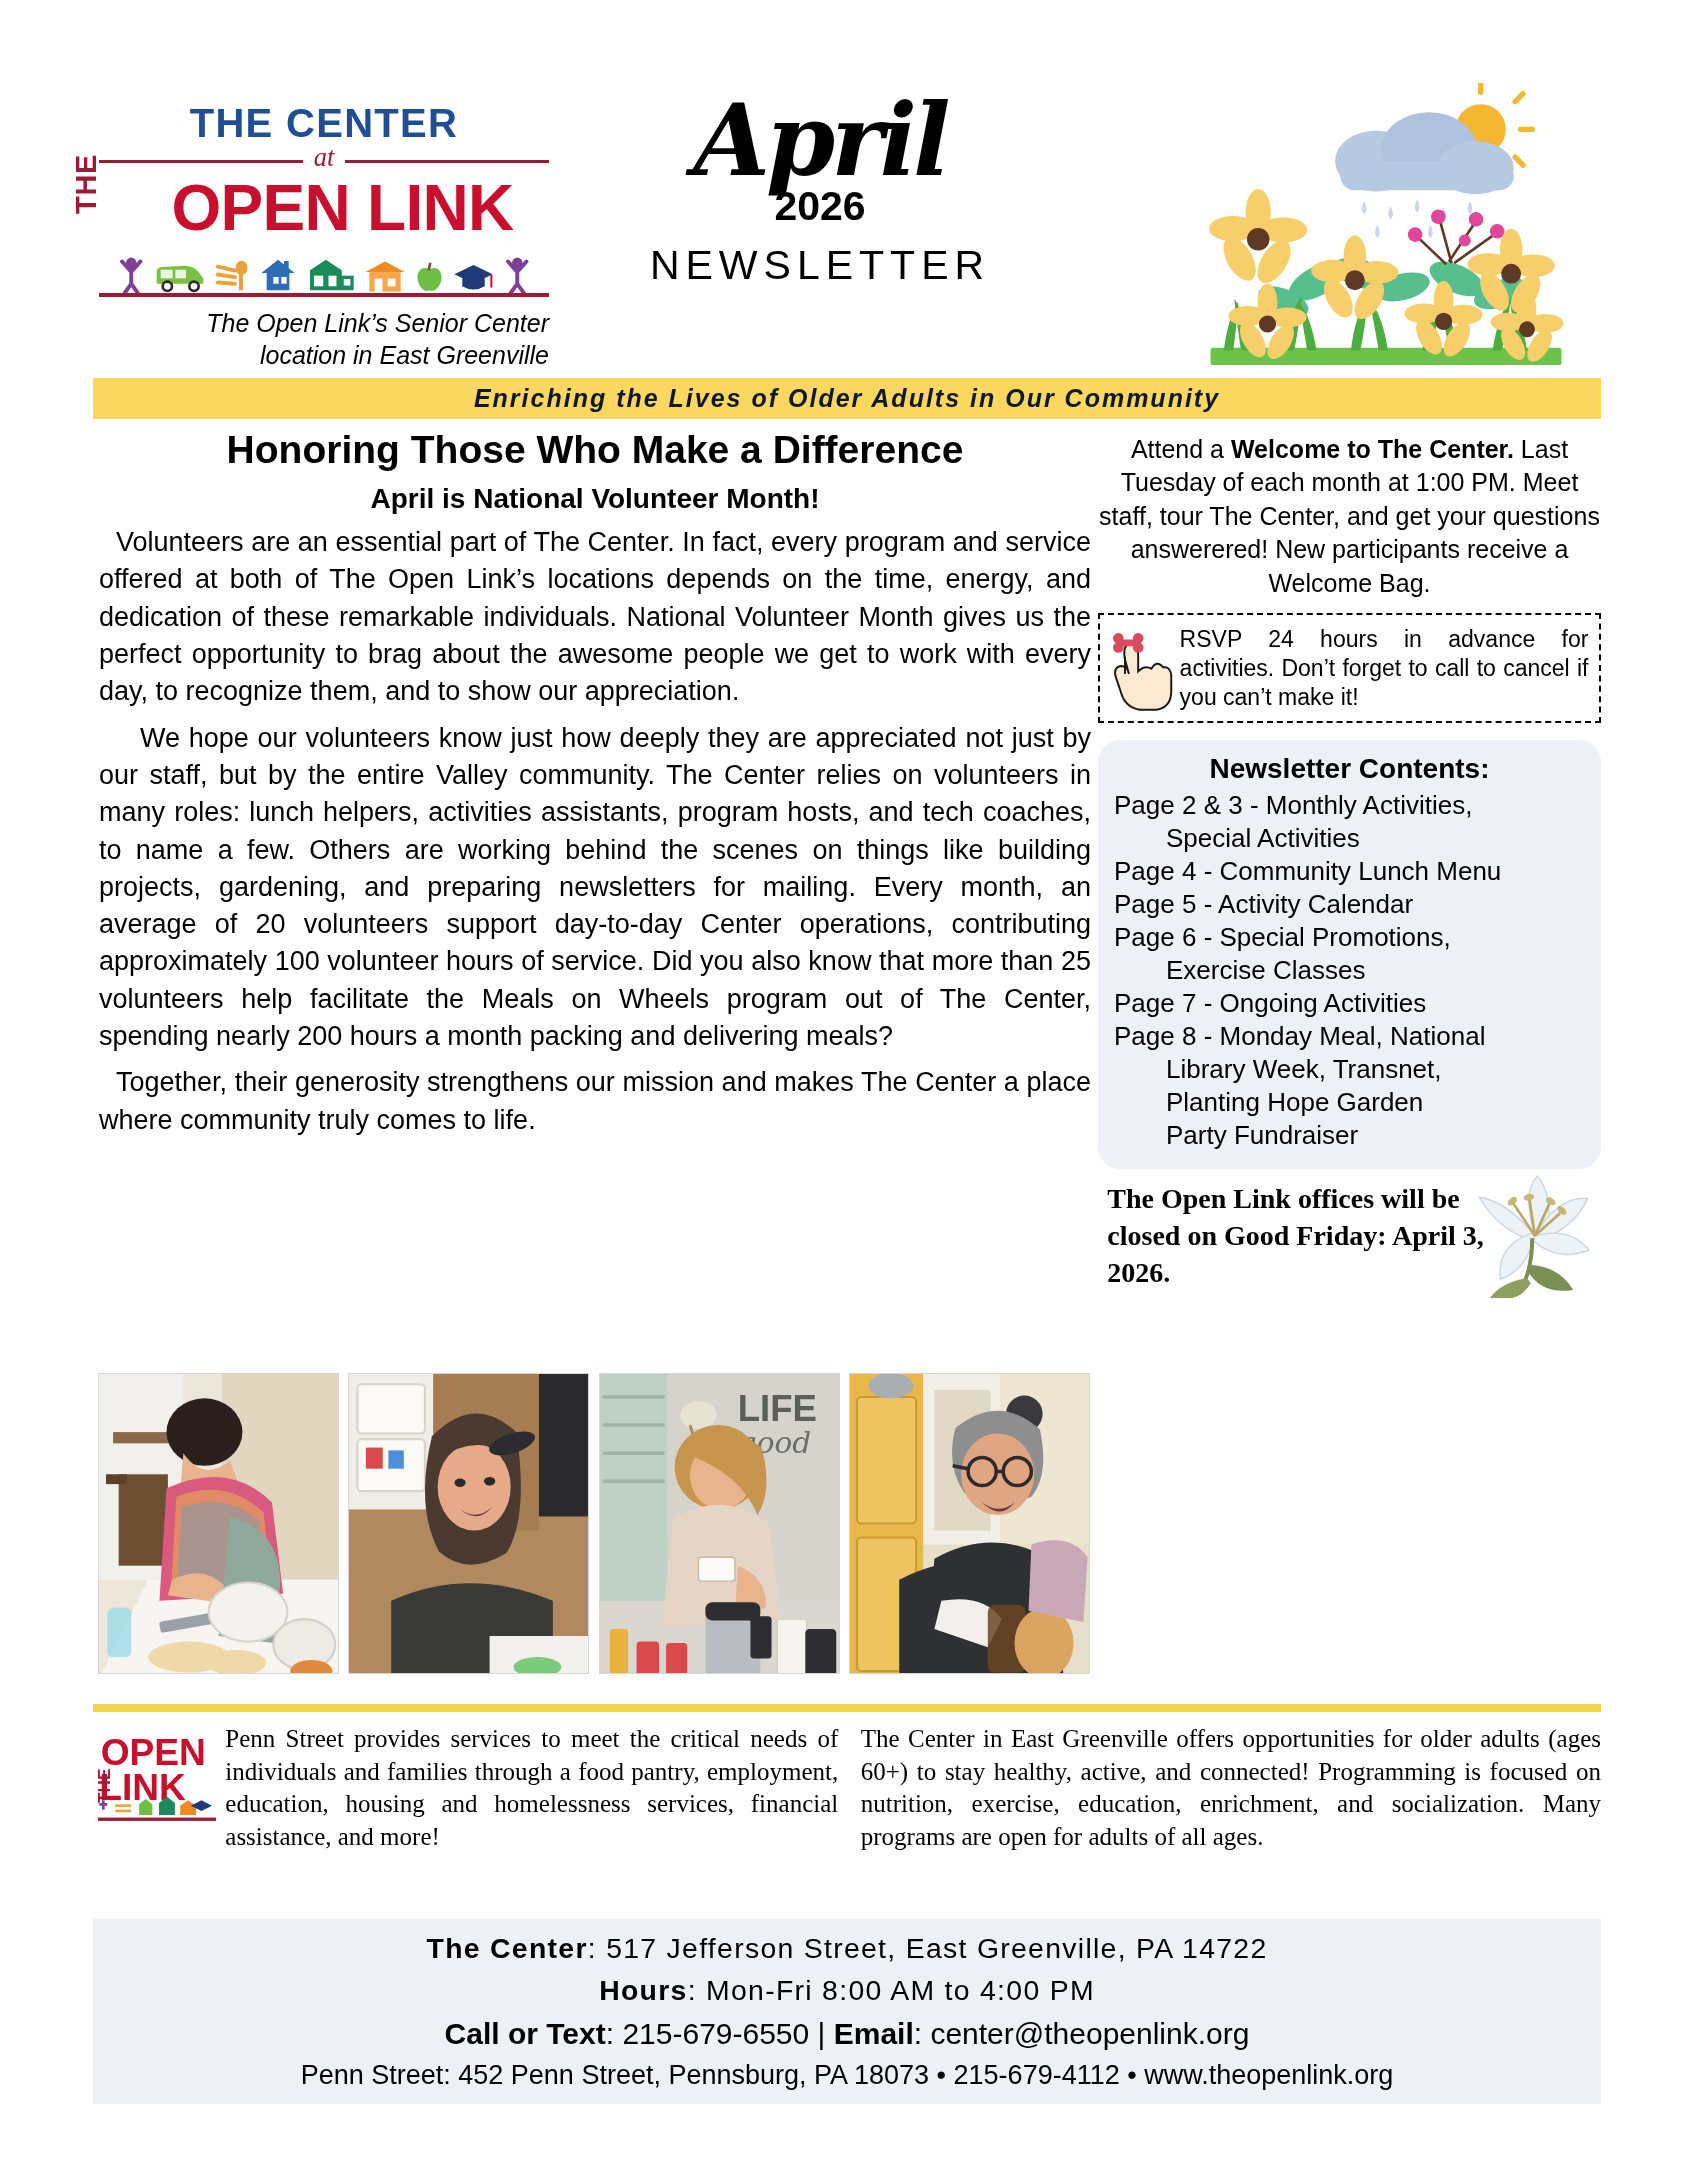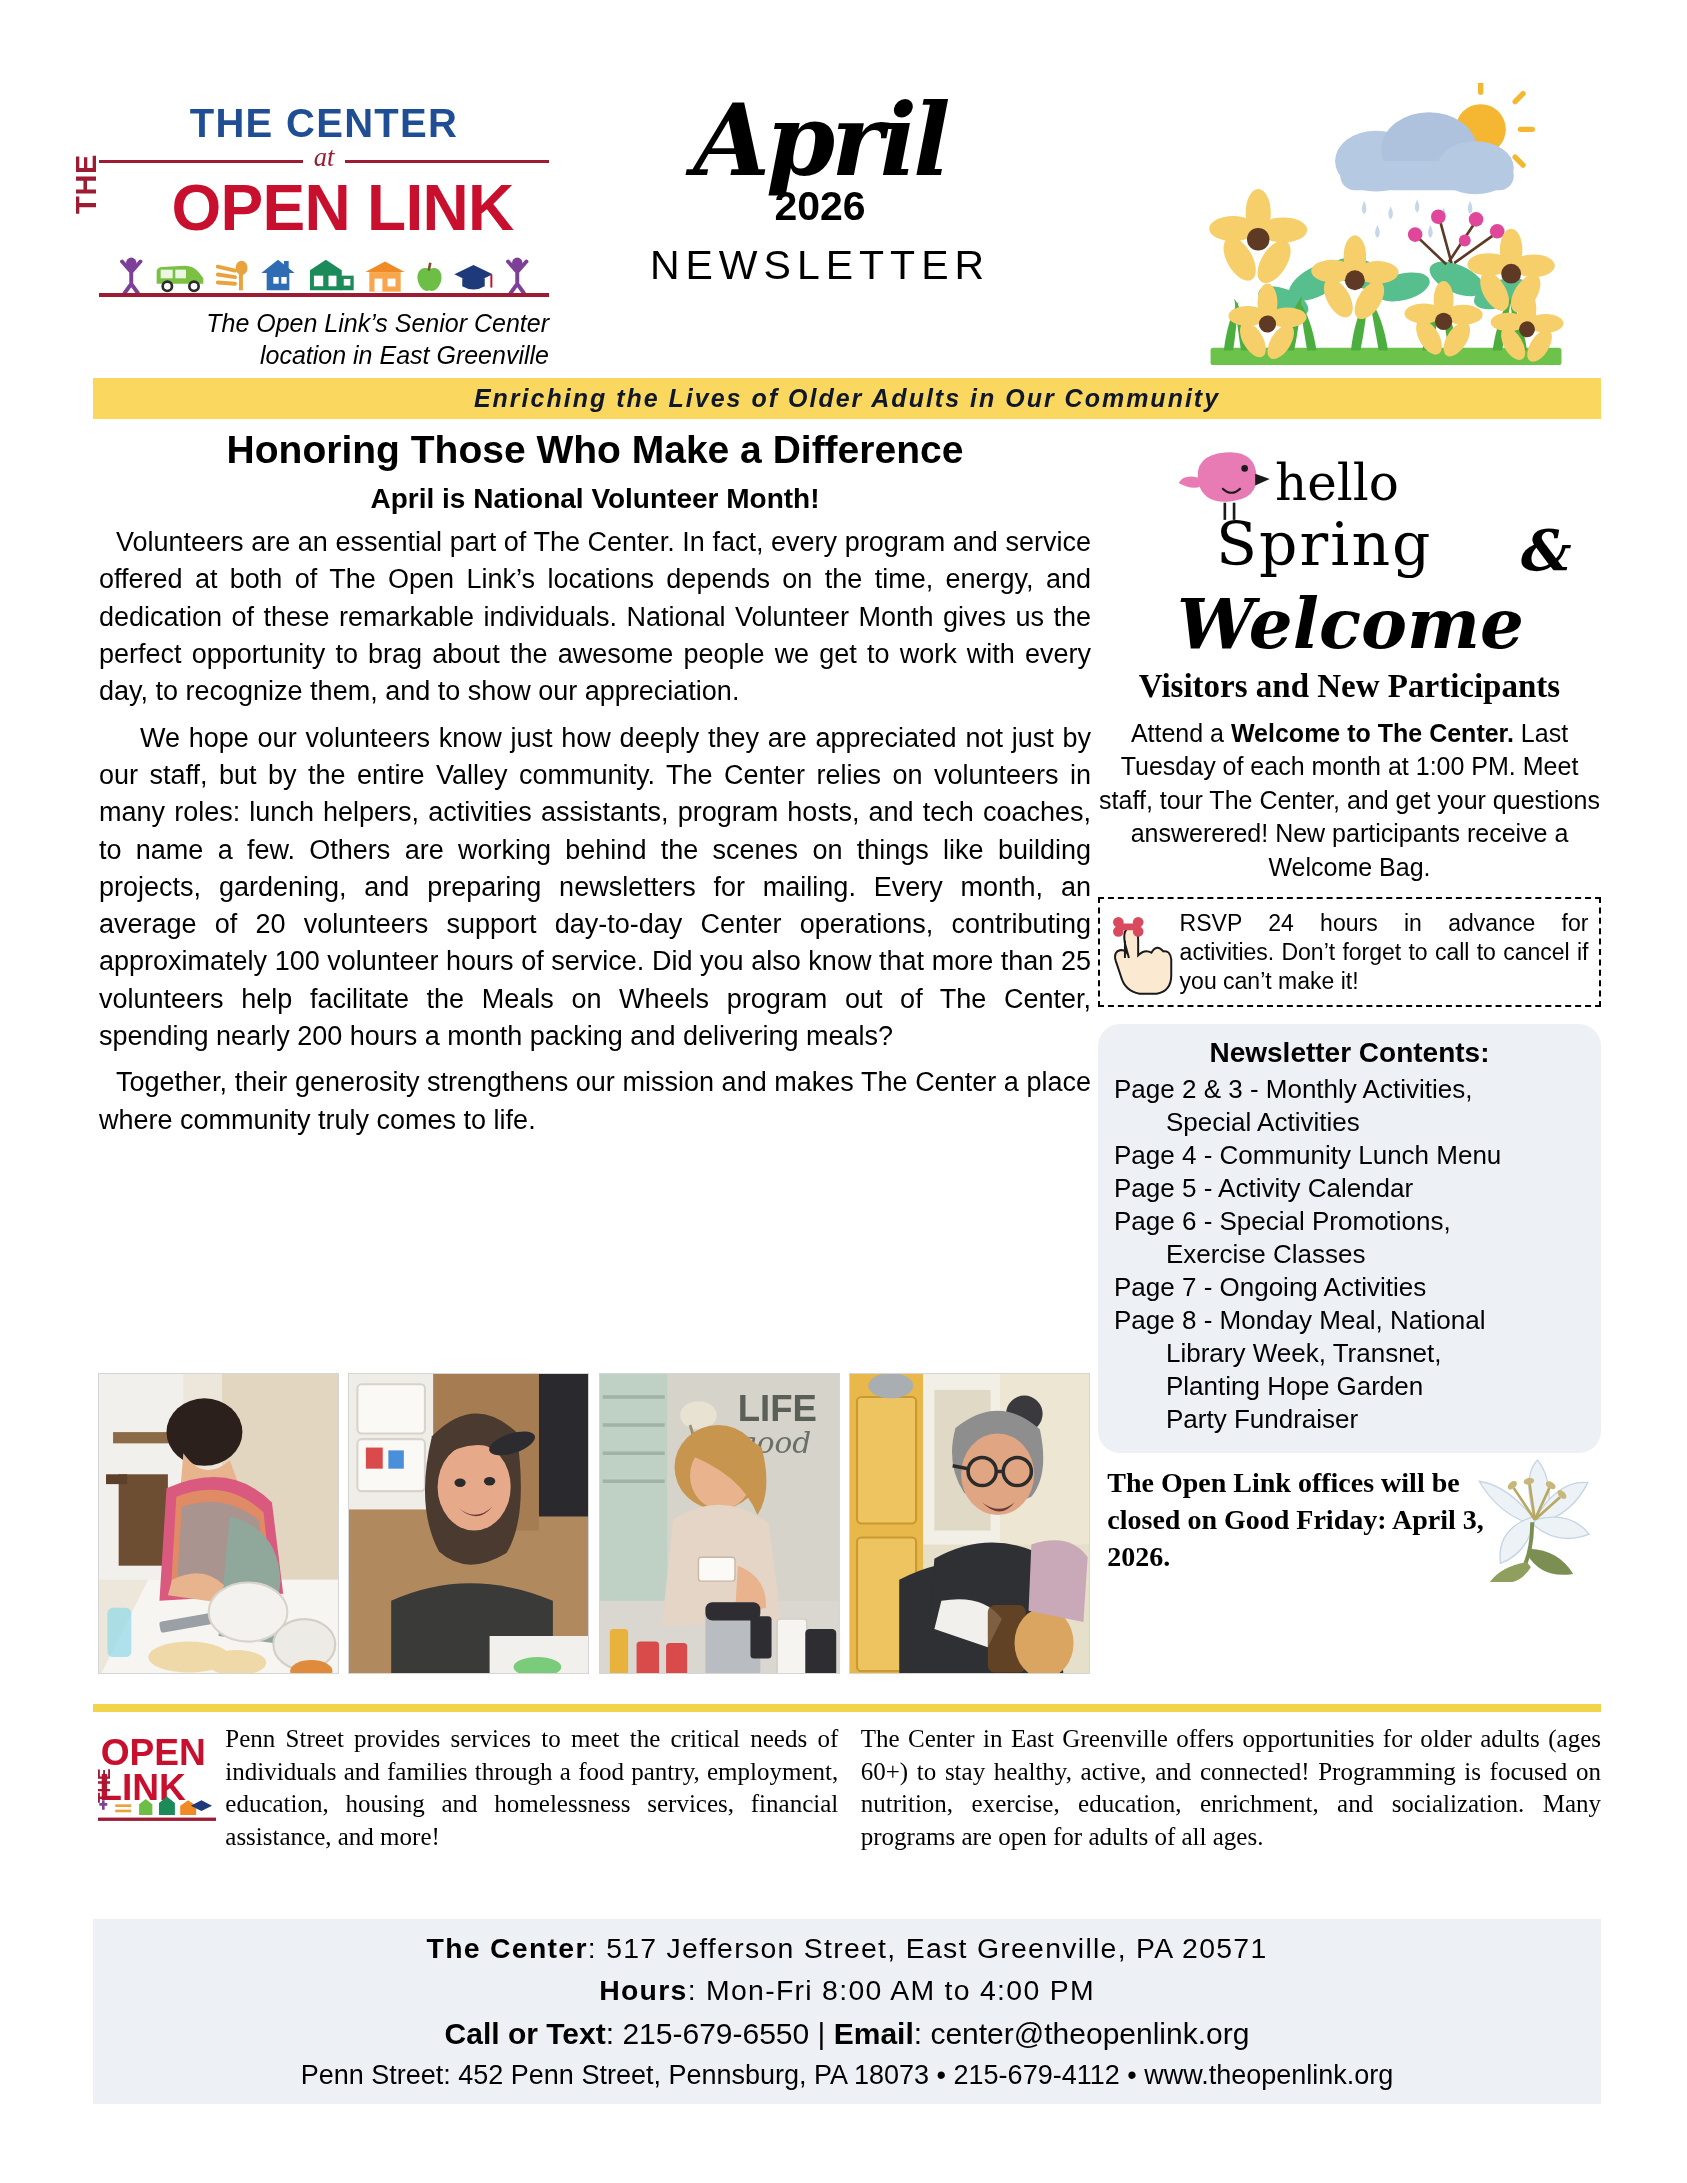--- a/index.html
+++ b/index.html
@@ -409,36 +409,20 @@
         <path d="M130 330 q60 -10 86 26 l-20 40 l-76 -26 Z" fill="#F2F0EC"></path>
         <rect x="196" y="336" width="54" height="96" rx="10" fill="#6B4523" opacity=".85"></rect>
         <ellipse cx="276" cy="390" rx="42" ry="50" fill="#D9A560"></ellipse>
         <path d="M258 250 q54 -18 80 18 l-6 92 l-78 -16 Z" fill="#C9A8B8"></path>
       </svg>
     </div>
   </div>
 
   <div class="right-col">
 
-    <div class="hello-art">
-      <svg width="99" height="99" viewBox="0 0 150 150" style="position:absolute;left:78px;top:12px;">
-        <path d="M34 62 q-8 -42 40 -46 q46 -4 48 36 q2 34 -40 38 q-40 4 -48 -28 Z" fill="#E87BB4"></path>
-        <path d="M34 54 q-22 -6 -30 8 q18 10 32 6 Z" fill="#E87BB4"></path>
-        <path d="M120 48 l22 8 l-22 10 Z" fill="#1A1A1A"></path>
-        <circle cx="104" cy="40" r="5" fill="#1A1A1A"></circle>
-        <path d="M70 70 q14 14 28 0" stroke="#1A1A1A" stroke-width="3" fill="none"></path>
-        <path d="M74 92 L74 118" stroke="#1A1A1A" stroke-width="4"></path>
-        <path d="M88 92 L88 118" stroke="#1A1A1A" stroke-width="4"></path>
-      </svg>
-      <div class="hello-word">hello</div>
-      <div class="spring-word">Spring</div>
-      <div class="amp-word">&amp;</div>
-      <div class="welcome-word">Welcome</div>
-      <div class="visitors-line">Visitors and New Participants</div>
-    </div>
 
     <div class="welcome-text">
       <span>Attend a </span><b>Welcome to The Center.</b><span> Last Tuesday of each month at 1:00 PM. Meet staff, tour The Center, and get your questions answerered! New participants receive a Welcome Bag.</span>
     </div>
 
     <div class="rsvp-box">
       <svg width="69" height="86" viewBox="0 0 104 130">
         <path d="M30 52 q-4 -22 8 -24 q12 -2 12 20 l0 22 q10 -10 20 -4 q8 -14 18 -2 q10 -2 12 12 l0 24 q0 24 -22 28 l-26 0 q-22 -4 -28 -26 l-8 -24 q-4 -14 8 -16 q10 0 12 12 Z" fill="#FBE9D2" stroke="#1A1A1A" stroke-width="3"></path>
         <path d="M30 48 L30 74" stroke="#1A1A1A" stroke-width="3"></path>
         <rect x="24" y="22" width="22" height="10" rx="3" fill="#D94A5E"></rect>
@@ -514,21 +498,21 @@
       </svg>
       <div class="bcol-text">Penn Street provides services to meet the critical needs of individuals and families through a food pantry, employment, education, housing and homelessness services, financial  assistance, and more!</div>
     </div>
     <div class="bcol">
       <div class="bcol-text">The Center in East Greenville offers opportunities for older adults (ages 60+) to stay healthy, active, and connected! Programming is focused on nutrition, exercise, education, enrichment, and socialization. Many programs are open for adults of all ages.</div>
     </div>
   </div>
 
   <div class="footer">
     <div class="f1">
-      <b>The Center</b><span>: 517 Jefferson Street, East Greenville, PA 20571</span>
+      <b>The Center</b><span>: 517 Jefferson Street, East Greenville, PA 14722</span>
     </div>
     <div class="f2">
       <b>Hours</b><span>: Mon-Fri 8:00 AM to 4:00 PM</span>
     </div>
     <div class="f3">
       <b>Call or Text</b><span>: 215-679-6550  |  </span><b>Email</b><span>: center@theopenlink.org</span>
     </div>
     <div class="f4">Penn Street: 452 Penn Street, Pennsburg, PA 18073  •  215-679-4112  •  www.theopenlink.org</div>
   </div>
 

